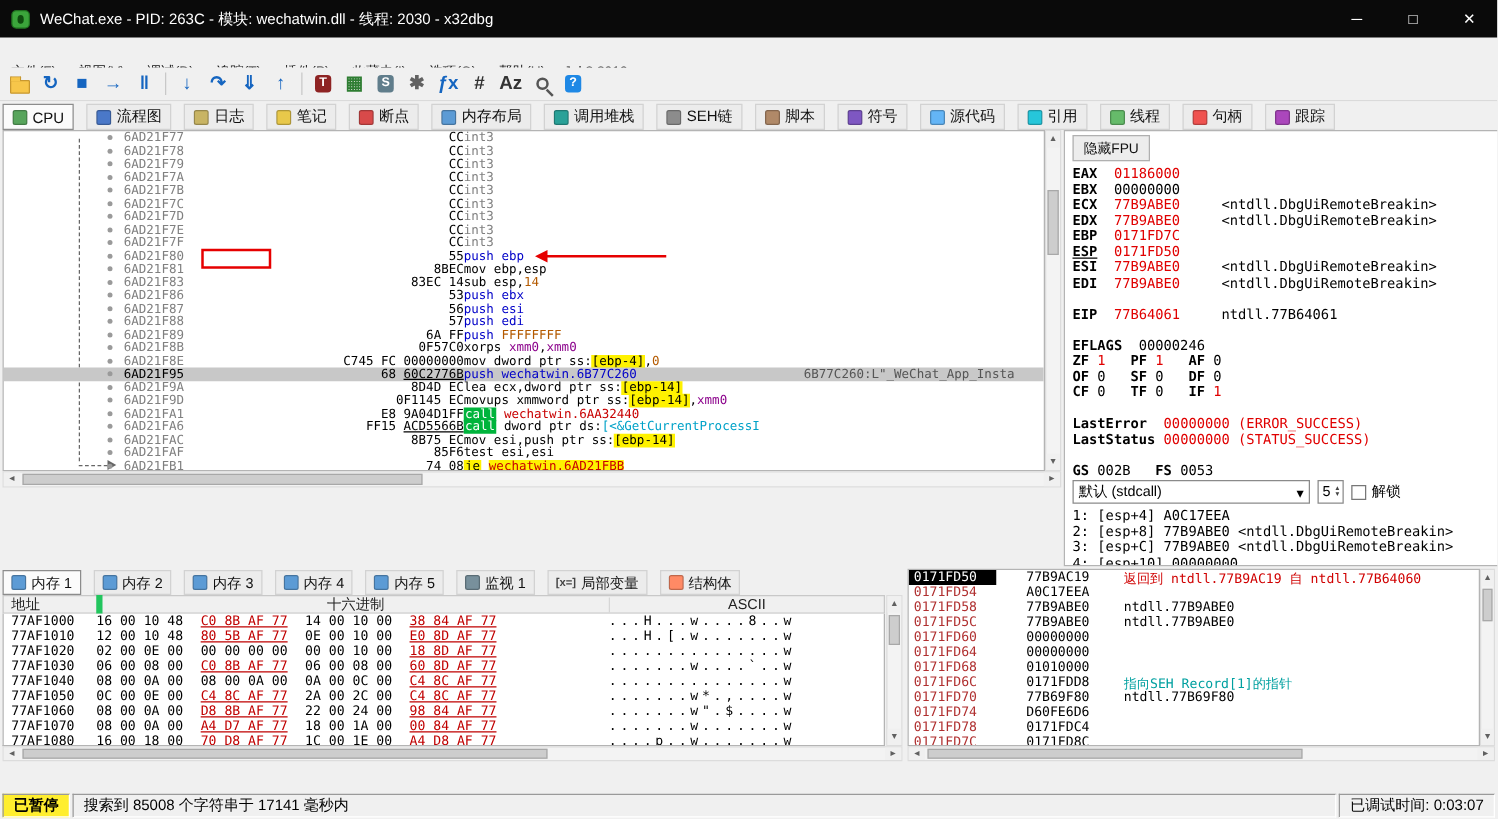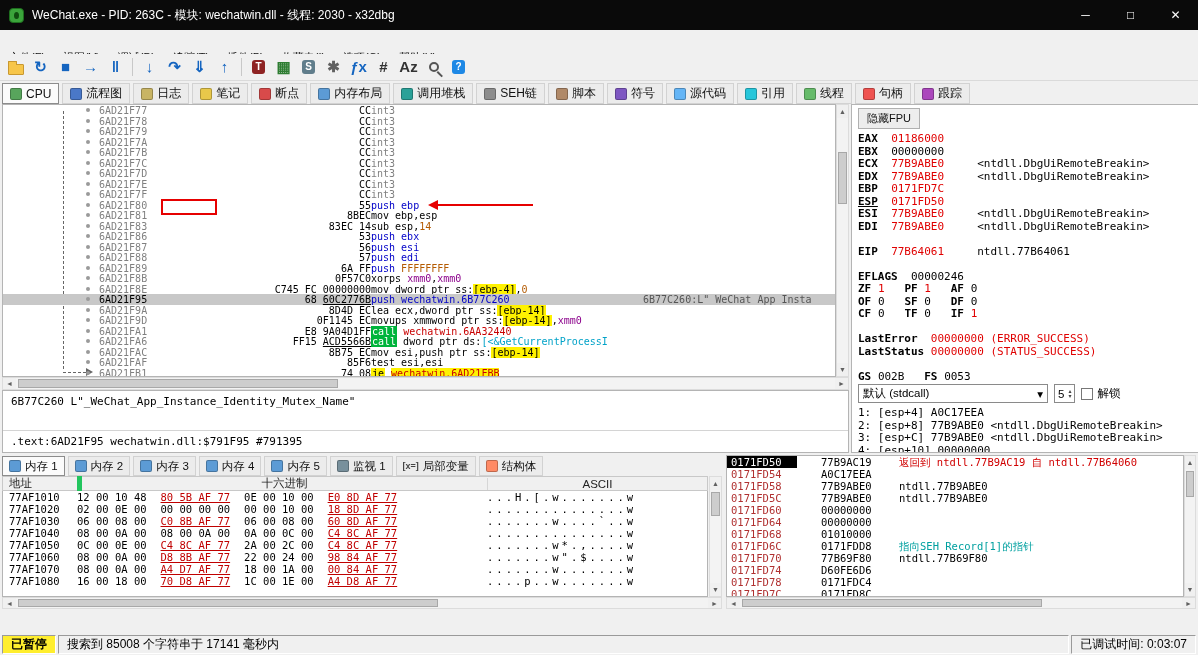--- a/index.html
+++ b/index.html
@@ -33,21 +33,21 @@
   .icon-folder::before{content:"";position:absolute;top:-4px;left:-1px;width:7px;height:3px;background:#f7c64a;
                        border:1px solid #c89830;border-bottom:none;border-radius:1px 1px 0 0;}
   .icon-search{width:10px;height:10px;border:2px solid #555;border-radius:50%;position:relative;}
   .icon-search::after{content:"";position:absolute;left:7px;top:7px;width:7px;height:2px;background:#555;
                       transform:rotate(45deg);transform-origin:0 0;}
 
   
   .tabbar{position:absolute;left:0;top:81px;width:100%;height:23px;display:flex;align-items:flex-end;
           padding-left:2px;background:#f0f0f0;}
   .vtab{display:flex;align-items:center;gap:4px;padding:2px 7px;height:21px;font-size:12px;color:#111;
-        border:1px solid #d2d2d2;background:#ececec;margin-right:3px;white-space:nowrap;}
+        border:1px solid #d2d2d2;background:#ececec;margin-right:10px;white-space:nowrap;}
   .vtab.active{background:#fbfbfb;border-color:#8c8c8c;}
   .vtab-ic{width:12px;height:12px;border-radius:2px;display:inline-block;border:1px solid rgba(0,0,0,.25);}
   .vtab-ic.txtic{width:auto;height:auto;border:none;font-size:9px;font-weight:bold;color:#444;}
   .vtab.small{height:20px;font-size:11.5px;padding:2px 6px;}
 
   
   .disasm{position:absolute;left:2px;top:104px;width:834px;height:273px;background:#fff;
           border:1px solid #b4b4b4;overflow:hidden;}
   .drows{position:absolute;inset:0;}
   .drow{display:flex;height:10.5px;line-height:10.5px;font:10px "DejaVu Sans Mono",monospace;
@@ -339,24 +339,20 @@
     <div class="sb-btn">▼</div>
   </div>
   <div class="hscroll dis-hs">
     <div class="sb-btn">◄</div>
     <div class="sb-track">
         <div class="sb-thumb-h" style="left:2px;width:320px;"></div>
       </div>
     <div class="sb-btn">►</div>
   </div>
 
-  <div class="infobox">
-    <div class="iline">6B77C260 L"_WeChat_App_Instance_Identity_Mutex_Name"</div>
-    <div class="iline2">.text:6AD21F95 wechatwin.dll:$791F95 #791395</div>
-  </div>
 
   <div class="registers">
     <div class="hidefpu">隐藏FPU</div>
     <div>
         <div class="rline"><span class="s-lbl">EAX  </span><span class="s-red">01186000</span></div>
         <div class="rline"><span class="s-lbl">EBX  </span><span class="s-blk">00000000</span></div>
         <div class="rline"><span class="s-lbl">ECX  </span><span class="s-red">77B9ABE0</span><span class="s-blk">     &lt;ntdll.DbgUiRemoteBreakin&gt;</span></div>
         <div class="rline"><span class="s-lbl">EDX  </span><span class="s-red">77B9ABE0</span><span class="s-blk">     &lt;ntdll.DbgUiRemoteBreakin&gt;</span></div>
         <div class="rline"><span class="s-lbl">EBP  </span><span class="s-red">0171FD7C</span></div>
         <div class="rline"><span class="s-lbl s-u">ESP</span><span class="s-blk">  </span><span class="s-red">0171FD50</span></div>
@@ -433,20 +429,21 @@
         <span class="vtab-ic" style="background: rgb(255, 138, 101);"></span>
         <span class="vtab-l">结构体</span>
       </div>
     </div>
   <div class="dumphead">
     <span class="dh-addr">地址</span>
     <span class="dh-hex">十六进制</span>
     <span class="dh-ascii">ASCII</span>
   </div>
   <div class="mrows">
+      <div class="mrow"><span class="m-addr">77AF1000</span><span class="m-hex"><span class="grp">16 00 10 48</span><span class="grp ptr">C0 8B AF 77</span><span class="grp">14 00 10 00</span><span class="grp ptr">38 84 AF 77</span></span><span class="m-ascii">...H...w....8..w</span></div>
       <div class="mrow"><span class="m-addr">77AF1010</span><span class="m-hex"><span class="grp">12 00 10 48</span><span class="grp ptr">80 5B AF 77</span><span class="grp">0E 00 10 00</span><span class="grp ptr">E0 8D AF 77</span></span><span class="m-ascii">...H.[.w.......w</span></div>
       <div class="mrow"><span class="m-addr">77AF1020</span><span class="m-hex"><span class="grp">02 00 0E 00</span><span class="grp">00 00 00 00</span><span class="grp">00 00 10 00</span><span class="grp ptr">18 8D AF 77</span></span><span class="m-ascii">...............w</span></div>
       <div class="mrow"><span class="m-addr">77AF1030</span><span class="m-hex"><span class="grp">06 00 08 00</span><span class="grp ptr">C0 8B AF 77</span><span class="grp">06 00 08 00</span><span class="grp ptr">60 8D AF 77</span></span><span class="m-ascii">.......w....`..w</span></div>
       <div class="mrow"><span class="m-addr">77AF1040</span><span class="m-hex"><span class="grp">08 00 0A 00</span><span class="grp">08 00 0A 00</span><span class="grp">0A 00 0C 00</span><span class="grp ptr">C4 8C AF 77</span></span><span class="m-ascii">...............w</span></div>
       <div class="mrow"><span class="m-addr">77AF1050</span><span class="m-hex"><span class="grp">0C 00 0E 00</span><span class="grp ptr">C4 8C AF 77</span><span class="grp">2A 00 2C 00</span><span class="grp ptr">C4 8C AF 77</span></span><span class="m-ascii">.......w*.,....w</span></div>
       <div class="mrow"><span class="m-addr">77AF1060</span><span class="m-hex"><span class="grp">08 00 0A 00</span><span class="grp ptr">D8 8B AF 77</span><span class="grp">22 00 24 00</span><span class="grp ptr">98 84 AF 77</span></span><span class="m-ascii">.......w".$....w</span></div>
       <div class="mrow"><span class="m-addr">77AF1070</span><span class="m-hex"><span class="grp">08 00 0A 00</span><span class="grp ptr">A4 D7 AF 77</span><span class="grp">18 00 1A 00</span><span class="grp ptr">00 84 AF 77</span></span><span class="m-ascii">.......w.......w</span></div>
       <div class="mrow"><span class="m-addr">77AF1080</span><span class="m-hex"><span class="grp">16 00 18 00</span><span class="grp ptr">70 D8 AF 77</span><span class="grp">1C 00 1E 00</span><span class="grp ptr">A4 D8 AF 77</span></span><span class="m-ascii">....p..w.......w</span></div>
     </div>
 

